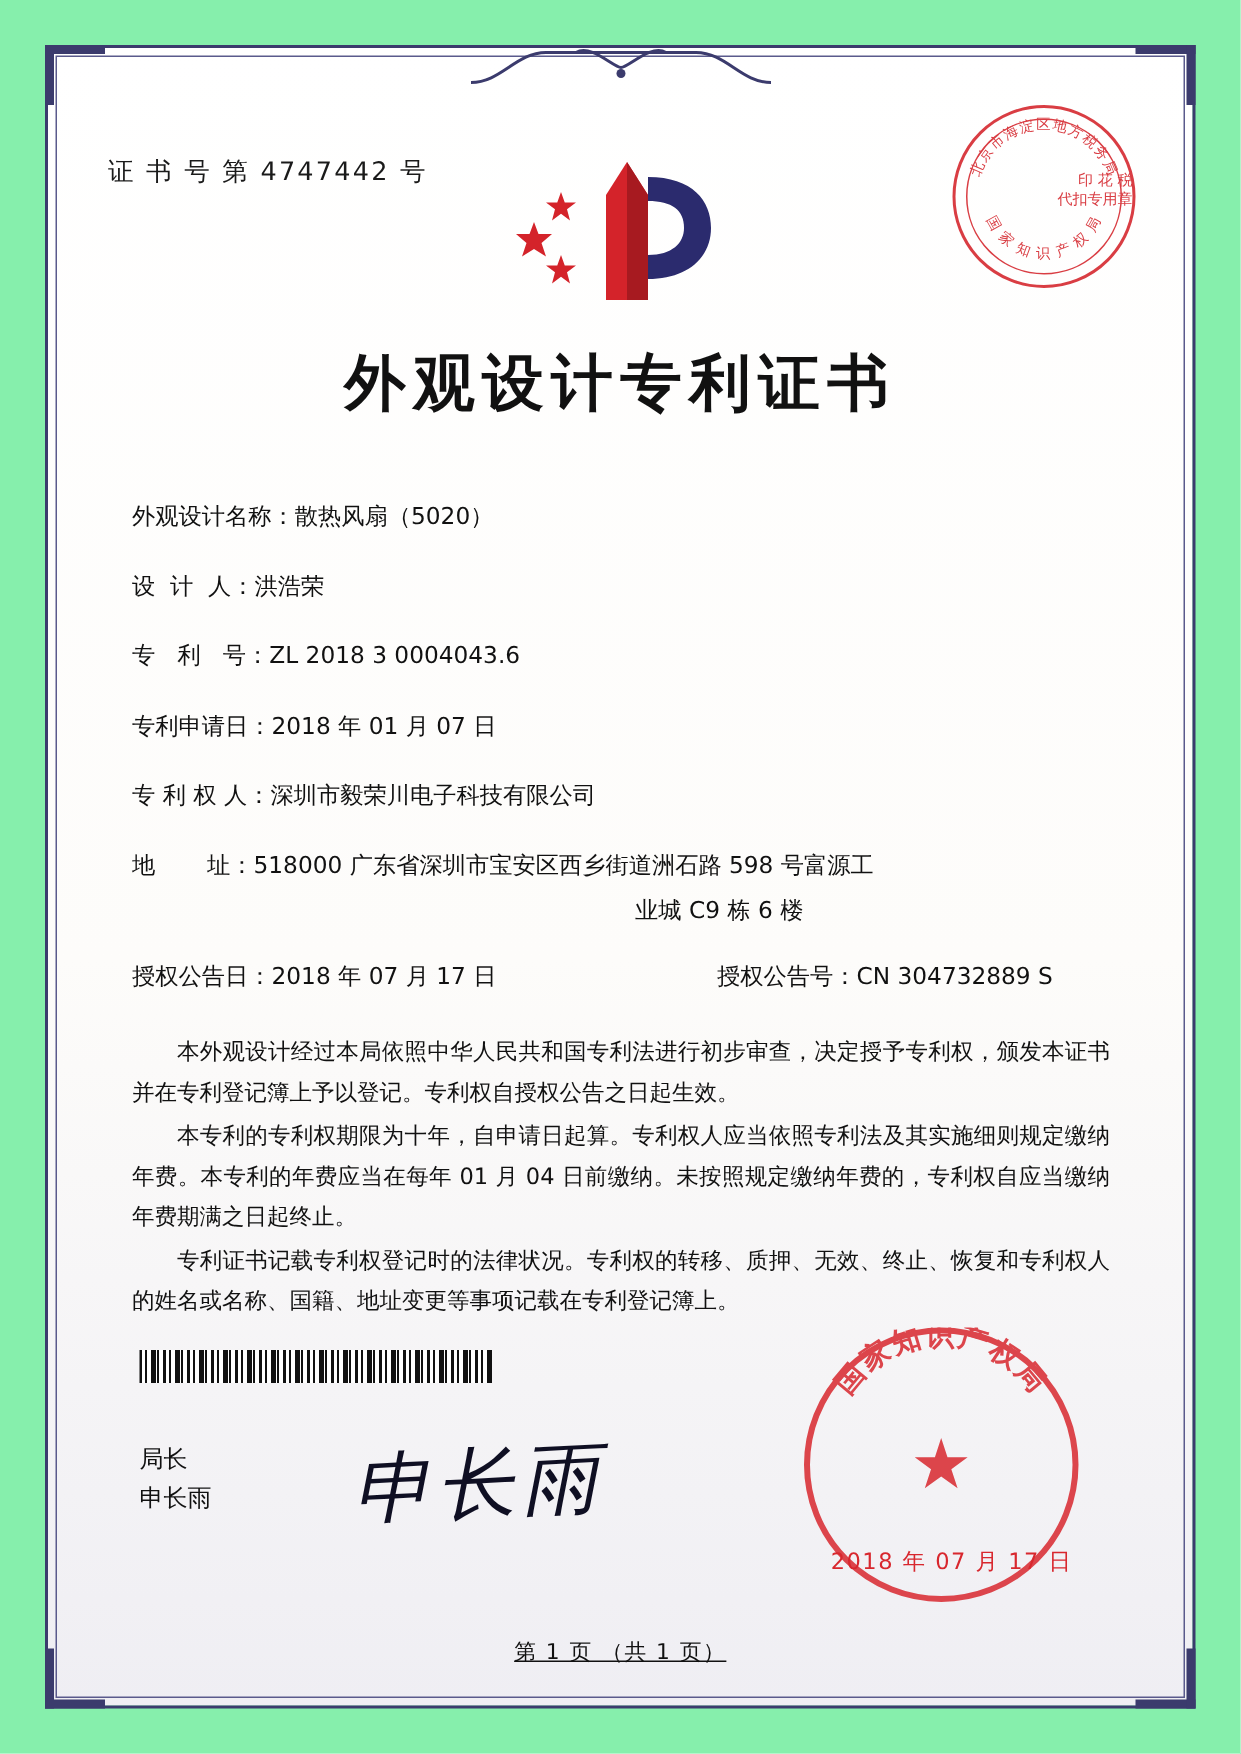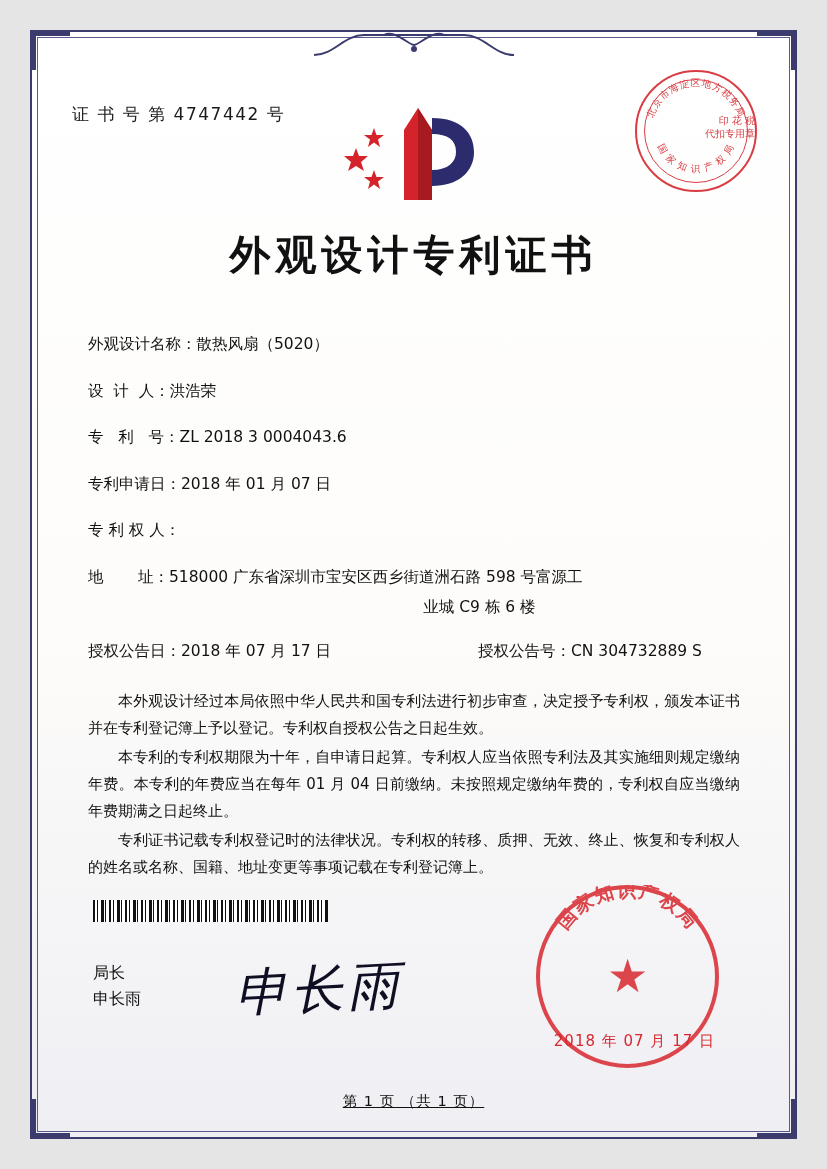--- a/index.html
+++ b/index.html
@@ -10,21 +10,21 @@
     width: 827px;
     height: 1169px;
     background: #ffffff;
     font-family: "Liberation Serif", serif;
     overflow: hidden;
   }
   .page {
     position: relative;
     width: 827px;
     height: 1169px;
-    background: #e5e5e5;
+    background: #86efac;
     box-sizing: border-box;
   }
   
   .border-outer {
     position: absolute;
     left: 30px;
     top: 30px;
     right: 30px;
     bottom: 30px;
     border: 2px solid #3b3b6d;
@@ -335,20 +335,21 @@
     <div class="field-row">
       <span class="field-label">专   利   号：</span>
       <span class="field-value">ZL 2018 3 0004043.6</span>
     </div>
     <div class="field-row">
       <span class="field-label">专利申请日：</span>
       <span class="field-value">2018 年 01 月 07 日</span>
     </div>
     <div class="field-row">
       <span class="field-label">专 利 权 人：</span>
+      <span class="field-value">深圳市毅荣川电子科技有限公司</span>
     </div>
     <div class="field-row addr">
       <span class="field-label">地       址：</span>
       <span class="field-value">518000  广东省深圳市宝安区西乡街道洲石路 598 号富源工</span>
     </div>
     <div class="addr-cont">业城 C9 栋 6 楼</div>
     <div class="row-two">
       <div class="left">
         <span class="field-label">授权公告日：</span><span class="field-value">2018 年 07 月 17 日</span>
       </div>

